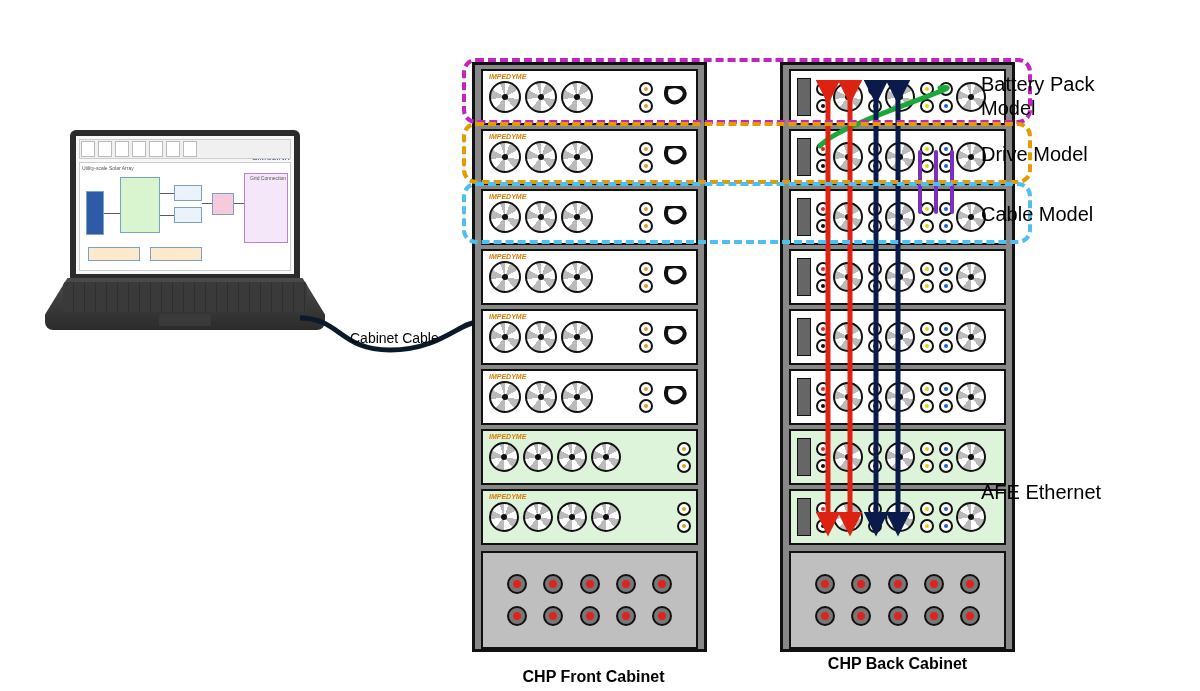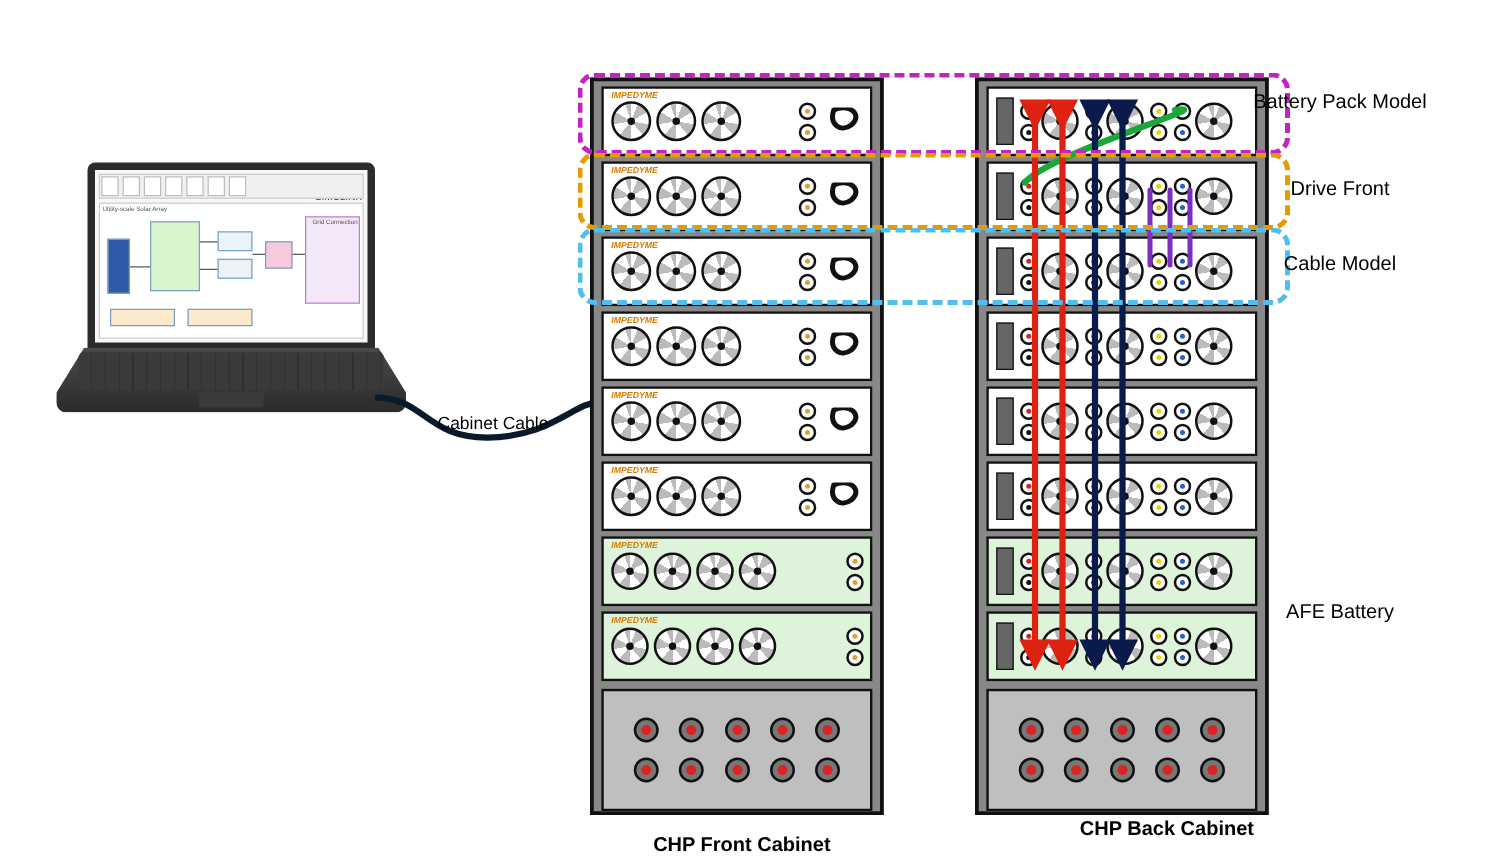--- a/index.html
+++ b/index.html
@@ -96,21 +96,21 @@
   .cabinet.back  { left: 780px; top: 62px; }
   .cabinet-label {
     position: absolute;
     top: 655px;
     font-size: 16px;
     font-weight: bold;
     text-align: center;
     width: 235px;
   }
   .cabinet-label.front { left: 476px; margin-top: 13px; }
-  .cabinet-label.back  { left: 816px; }
+  .cabinet-label.back  { left: 780px; }
 
   .drawer {
     position: relative;
     margin: 4px 6px 0 6px;
     height: 56px;
     border: 2px solid #111;
     background: #fff;
     display: flex;
     align-items: center;
     padding: 0 5px 0 6px;
@@ -182,25 +182,24 @@
     border: 4px dashed;
     border-radius: 14px;
     pointer-events:none;
   }
   .hl-magenta { border-color:#c224c2; }
   .hl-orange  { border-color:#e59a00; }
   .hl-cyan    { border-color:#4fbfef; }
   
   .rlabel{
     position:absolute;
-    left: 1002px;
-    font-size: 16px;
+    left: 981px;
+    font-size: 20px;
     line-height:1.2;
     width: 140px;
-    text-align: center;
   }
   
   .cable-layer {
     position:absolute; left:780px; top:62px; width:235px; height:590px;
     pointer-events:none;
   }
 </style>
 </head>
 <body>
 
@@ -628,15 +627,15 @@
 
   <path d="M96 30 L 96 462" stroke="#0a1a4a" stroke-width="5" fill="none" marker-start="url(#arr-navy)" marker-end="url(#arr-navy)"></path>
   <path d="M118 30 L 118 462" stroke="#0a1a4a" stroke-width="5" fill="none" marker-start="url(#arr-navy)" marker-end="url(#arr-navy)"></path>
 </svg>
 
 <div class="hl-box hl-magenta" style="left:462px; top:58px; width:570px; height:66px;"></div>
 <div class="hl-box hl-orange" style="left:462px; top:122px; width:570px; height:62px;"></div>
 <div class="hl-box hl-cyan" style="left:462px; top:182px; width:570px; height:62px;"></div>
 
 <div class="rlabel" style="top:72px">Battery Pack Model</div>
-<div class="rlabel" style="top:142px">Drive Front</div>
+<div class="rlabel" style="top:142px">Drive Model</div>
 <div class="rlabel" style="top:202px">Cable Model</div>
-<div class="rlabel" style="top:480px">AFE Battery</div>
+<div class="rlabel" style="top:480px">AFE Ethernet</div>
 
 </body></html>

